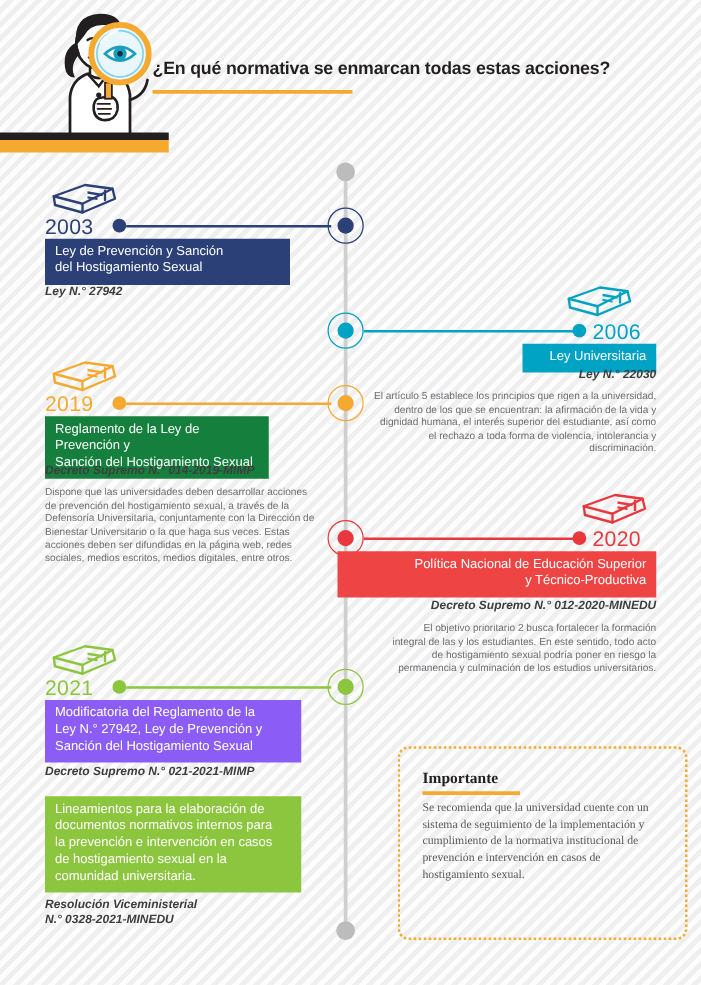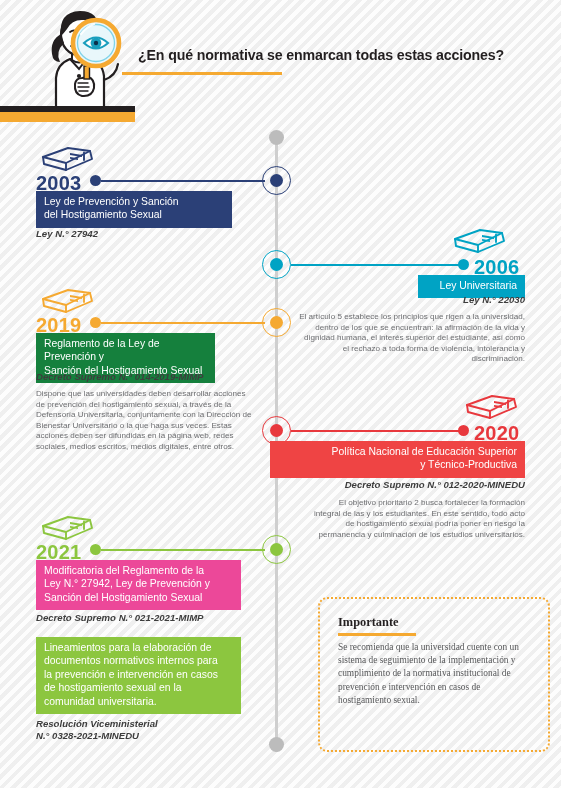--- a/index.html
+++ b/index.html
@@ -30,21 +30,20 @@
 
   .hero-illustration { position:absolute; left:26px; top:6px; width:112px; height:106px; }
 
   .header-black-bar  { position:absolute; left:0;  top:106px; width:135px; height:6px;  background:#231f20; }
   .header-orange-bar { position:absolute; left:0;  top:112px; width:135px; height:10px; background:#f5a931; }
 
   .header-title {
     position:absolute; left:122px; top:47px; width:420px;
     font-size:14.2px; font-weight:bold; color:#231f20;
     letter-spacing:-0.15px;
-    margin-left:16px;
   }
   .header-title-underline {
     position:absolute; left:122px; top:72px; width:160px; height:3.4px;
     background:#f5a931;
   }
 
   
   .spine {
     position:absolute; left:275px; top:138px;
     width:3px; height:614px; background:#cfcfcf;
@@ -72,21 +71,21 @@
   .connector { position:absolute; height:1.6px; background:currentColor; }
 
   
   .year-dot {
     position:absolute; width:11px; height:11px;
     border-radius:50%; background:currentColor;
   }
 
   
   .year {
-    position:absolute; font-size:20px; font-weight:bold;
+    position:absolute; font-size:17px; font-weight:normal;
     letter-spacing:0.2px; line-height:1;
   }
 
   
   .chip {
     position:absolute; color:#ffffff; font-weight:normal;
     font-size:10.4px; line-height:13.4px;
     padding:4px 8px 6px 8px;
   }
   .chip.right-align { text-align:right; }
@@ -304,21 +303,21 @@
         <path d="M30 11 L38 12.3 L38 14 L30 12.8 Z" fill="currentColor"></path>
       </svg>
     </div>
 
     <div class="node" style="top:535px; color:#8cc63f;"></div>
     <div class="connector" style="left:101px; top:549px; width:164px; background:#8cc63f;"></div>
     <div class="year-dot" style="left:90px; top:544px; background:#8cc63f;"></div>
 
     <div class="year" style="left:36px; top:542px; color:#8cc63f;">2021</div>
 
-    <div class="chip" style="left:36px; top:560px; width:205px; background:#ec4899;">Modificatoria del Reglamento de la<br>Ley N.° 27942, Ley de Prevención y<br>Sanción del Hostigamiento Sexual</div>
+    <div class="chip" style="left:36px; top:560px; width:205px; background:#8b5cf6;">Modificatoria del Reglamento de la<br>Ley N.° 27942, Ley de Prevención y<br>Sanción del Hostigamiento Sexual</div>
 
     <div class="sub" style="left:36px; top:612px; width:215px;">Decreto Supremo N.° 021-2021-MIMP</div>
 
     <div class="chip" style="left:36px; top:637px; width:205px; background:#8cc63f;">Lineamientos para la elaboración de<br>documentos normativos internos para<br>la prevención e intervención en casos<br>de hostigamiento sexual en la<br>comunidad universitaria.</div>
 
     <div class="sub" style="left:36px; top:718px; width:215px;">Resolución Viceministerial<br>N.° 0328-2021-MINEDU</div>
   </div>
 
   <div class="callout">
     <div class="callout-title">Importante</div>

